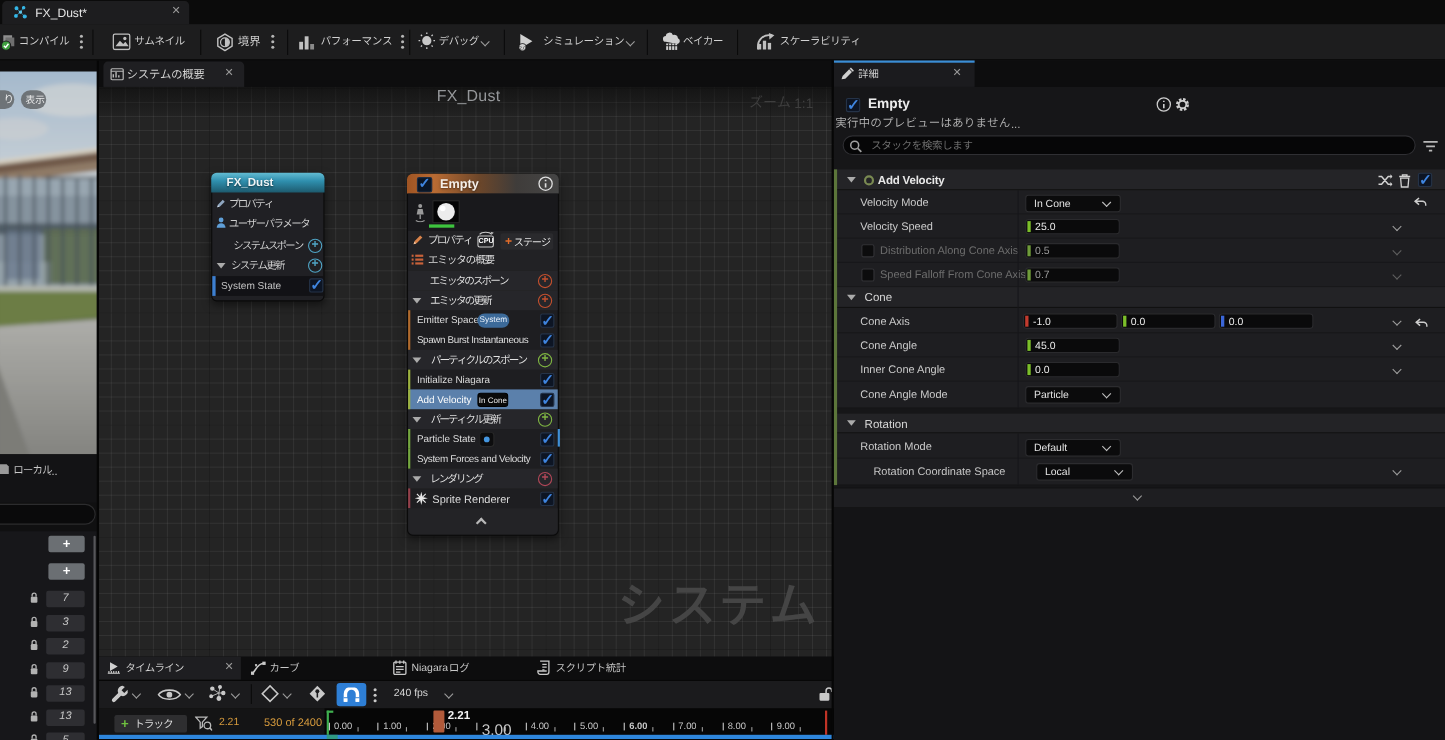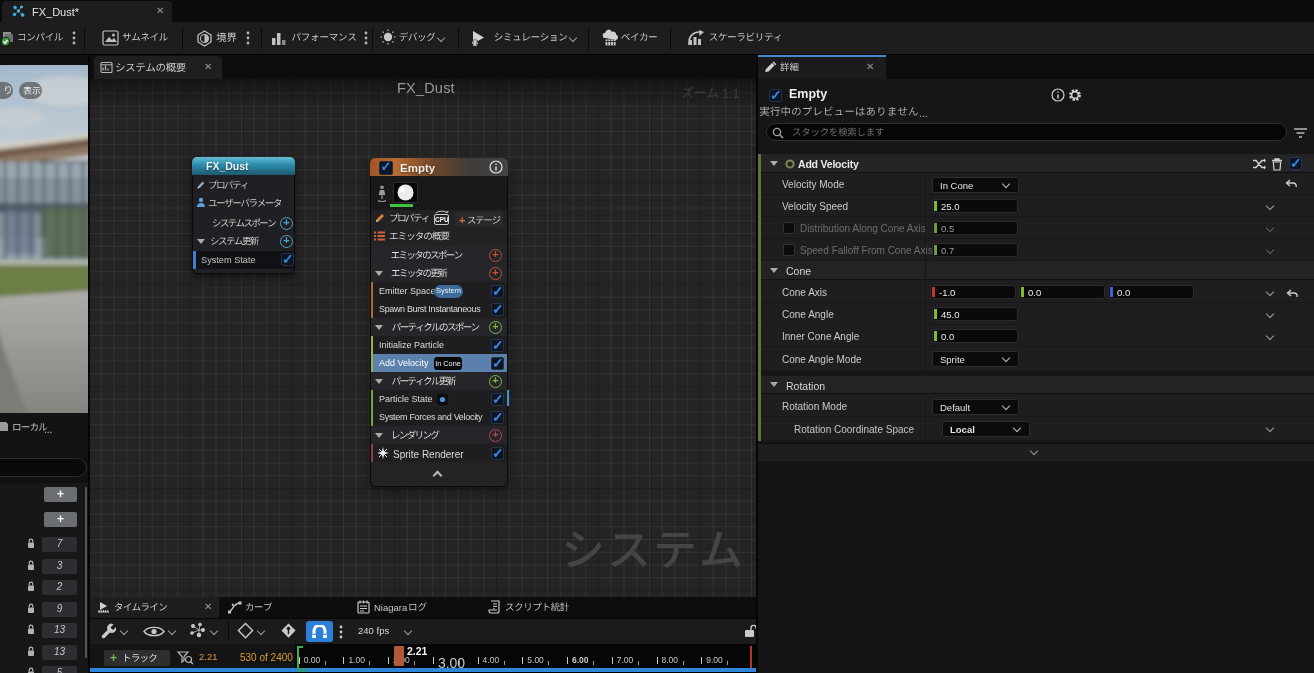--- a/index.html
+++ b/index.html
@@ -341,21 +341,21 @@
 <div style="position:absolute;left:371px;top:300px;width:2px;height:18px;background:#b06a2c"></div>
 <div class="t" style="left:379px;top:305px;font-size:9px;color:#dcdcdc;font-weight:400;letter-spacing:-0.35px;">Spawn Burst Instantaneous</div>
 <div style="position:absolute;left:491px;top:302.5px;width:13px;height:13px;background:#0d1524;border:1px solid #253348;border-radius:2px"></div>
 <div class="t" style="left:492px;top:301.5px;font-size:14px;color:#3f85e0;font-weight:700">✓</div>
 <div style="position:absolute;left:375px;top:325px;width:0;height:0;border-left:4px solid transparent;border-right:4px solid transparent;border-top:5px solid #ababab"></div>
 <div style="position:absolute;left:390px;top:322px;line-height:0"><svg width="90" height="12" viewBox="0 0 90.2 12.5" style="overflow:visible">
       <path d="M7.8 1.8Q7.8 2.1 8 2.3Q8.2 2.5 8.5 2.5Q8.8 2.5 9 2.3Q9.2 2.1 9.2 1.8Q9.2 1.6 9 1.4Q8.8 1.2 8.5 1.2Q8.2 1.2 8 1.4Q7.8 1.6 7.8 1.8ZM7.4 1.8Q7.4 1.5 7.5 1.3Q7.7 1 7.9 0.9Q8.2 0.7 8.5 0.7Q8.8 0.7 9.1 0.9Q9.3 1 9.5 1.3Q9.6 1.5 9.6 1.8Q9.6 2.1 9.5 2.4Q9.3 2.6 9.1 2.8Q8.8 3 8.5 3Q8.2 3 7.9 2.8Q7.7 2.6 7.5 2.4Q7.4 2.1 7.4 1.8ZM2.2 5.8Q2.3 5.4 2.5 4.9Q2.6 4.5 2.8 4Q2.9 3.5 3 3Q3.1 2.5 3.2 2.1L4 2.3Q4 2.4 4 2.5Q4 2.6 3.9 2.8Q3.9 2.9 3.9 3Q3.8 3.2 3.7 3.6Q3.6 4 3.5 4.4Q3.4 4.9 3.3 5.3Q3.1 5.7 3 6.1Q2.8 6.6 2.5 7.1Q2.3 7.6 2 8Q1.8 8.5 1.5 8.9L0.6 8.5Q1.1 7.9 1.5 7.1Q1.9 6.4 2.2 5.8ZM7.1 5.4Q7 5 6.8 4.6Q6.6 4.2 6.4 3.7Q6.2 3.3 6 2.9Q5.8 2.5 5.7 2.3L6.5 2Q6.6 2.2 6.8 2.6Q7 3 7.2 3.4Q7.4 3.9 7.6 4.3Q7.8 4.7 7.9 5.1Q8.1 5.5 8.2 6Q8.4 6.4 8.6 6.9Q8.7 7.4 8.9 7.8Q9 8.2 9.1 8.6L8.2 8.9Q8.1 8.3 7.9 7.7Q7.7 7.2 7.5 6.5Q7.3 5.9 7.1 5.4Z M9.2 4.5Q9.4 4.5 9.6 4.5Q9.8 4.5 10.1 4.5Q10.3 4.5 10.6 4.5Q10.8 4.5 11.1 4.5Q11.4 4.5 11.9 4.5Q12.3 4.5 12.8 4.5Q13.3 4.5 13.9 4.5Q14.4 4.5 14.8 4.5Q15.3 4.5 15.6 4.5Q15.9 4.5 16.1 4.5Q16.5 4.5 16.7 4.5Q17 4.5 17.2 4.5V5.5Q17 5.4 16.7 5.4Q16.4 5.4 16.1 5.4Q15.9 5.4 15.6 5.4Q15.3 5.4 14.8 5.4Q14.4 5.4 13.9 5.4Q13.3 5.4 12.8 5.4Q12.3 5.4 11.9 5.4Q11.4 5.4 11.1 5.4Q10.8 5.4 10.6 5.4Q10.2 5.4 9.8 5.4Q9.5 5.4 9.2 5.5Z M18.5 1.4Q18.8 1.4 19 1.4Q19.2 1.5 19.4 1.5Q19.6 1.5 20 1.5Q20.4 1.5 21 1.5Q21.5 1.5 22 1.5Q22.5 1.5 22.9 1.5Q23.3 1.5 23.5 1.5Q23.7 1.5 24 1.4Q24.2 1.4 24.4 1.4V2.2Q24.2 2.2 24 2.2Q23.7 2.2 23.5 2.2Q23.3 2.2 22.9 2.2Q22.5 2.2 22 2.2Q21.5 2.2 21 2.2Q20.4 2.2 20 2.2Q19.6 2.2 19.5 2.2Q19.2 2.2 19 2.2Q18.7 2.2 18.5 2.2ZM17.3 3.9Q17.6 3.9 17.8 3.9Q18 4 18.2 4Q18.3 4 18.7 4Q19.1 4 19.7 4Q20.2 4 20.9 4Q21.5 4 22.1 4Q22.8 4 23.3 4Q23.9 4 24.3 4Q24.7 4 24.8 4Q24.9 4 25.1 4Q25.4 3.9 25.5 3.9V4.7Q25.4 4.7 25.2 4.7Q25 4.7 24.8 4.7Q24.7 4.7 24.3 4.7Q23.9 4.7 23.3 4.7Q22.8 4.7 22.1 4.7Q21.5 4.7 20.9 4.7Q20.2 4.7 19.7 4.7Q19.1 4.7 18.7 4.7Q18.3 4.7 18.2 4.7Q18 4.7 17.8 4.7Q17.6 4.7 17.3 4.7ZM22.1 4.3Q22.1 5.3 21.9 6Q21.8 6.8 21.5 7.5Q21.3 7.8 21 8.1Q20.7 8.5 20.3 8.8Q19.9 9.1 19.5 9.3L18.8 8.7Q19.3 8.5 19.8 8.1Q20.3 7.7 20.6 7.2Q21 6.6 21.1 5.9Q21.2 5.2 21.2 4.3Z M25.8 6.2Q26.5 6.1 27.2 5.8Q27.8 5.5 28.4 5.3Q29 5 29.4 4.7Q29.9 4.4 30.3 4.1Q30.8 3.7 31.2 3.4Q31.5 3 31.8 2.7L32.4 3.3Q32.1 3.6 31.7 4Q31.3 4.3 30.8 4.7Q30.3 5.1 29.8 5.4Q29.4 5.6 29 5.8Q28.6 6 28.2 6.2Q27.7 6.4 27.2 6.6Q26.7 6.8 26.2 7ZM29.3 5.2 30.2 5V8.7Q30.2 8.9 30.2 9Q30.2 9.2 30.2 9.4Q30.2 9.5 30.2 9.6H29.3Q29.3 9.5 29.3 9.4Q29.3 9.2 29.3 9Q29.3 8.9 29.3 8.7Z M41.5 2.6Q41.4 2.7 41.4 2.8Q41.3 3 41.3 3.1Q41.2 3.6 40.9 4.2Q40.7 4.8 40.3 5.4Q40 6 39.5 6.5Q38.8 7.4 37.9 8Q36.9 8.7 35.5 9.2L34.8 8.6Q35.7 8.3 36.5 7.9Q37.2 7.6 37.8 7.1Q38.3 6.6 38.8 6.1Q39.2 5.6 39.5 5.1Q39.8 4.5 40.1 4Q40.3 3.4 40.4 3H36.7L37 2.2Q37.1 2.2 37.5 2.2Q37.8 2.2 38.2 2.2Q38.6 2.2 39.1 2.2Q39.5 2.2 39.8 2.2Q40.1 2.2 40.2 2.2Q40.4 2.2 40.6 2.2Q40.7 2.2 40.8 2.1ZM38.2 1Q38 1.2 37.9 1.5Q37.8 1.7 37.7 1.8Q37.4 2.4 37 3Q36.5 3.6 35.9 4.3Q35.3 4.9 34.5 5.4L33.8 4.9Q34.4 4.5 34.9 4.1Q35.5 3.6 35.8 3.2Q36.2 2.7 36.5 2.3Q36.8 1.9 36.9 1.5Q37 1.4 37.1 1.2Q37.2 0.9 37.2 0.7Z M46.2 8.6Q46.3 8.5 46.3 8.3Q46.3 8.2 46.3 8Q46.3 7.9 46.3 7.6Q46.3 7.3 46.3 6.8Q46.3 6.3 46.3 5.7Q46.3 5.1 46.3 4.5Q46.3 3.9 46.3 3.4Q46.3 2.9 46.3 2.5Q46.3 2.2 46.3 2Q46.3 1.8 46.3 1.6Q46.3 1.4 46.2 1.3H47.2Q47.2 1.4 47.2 1.6Q47.1 1.8 47.1 2Q47.1 2.2 47.1 2.5Q47.1 2.9 47.1 3.4Q47.1 3.9 47.1 4.5Q47.1 5.1 47.1 5.6Q47.1 6.2 47.1 6.6Q47.1 7.1 47.1 7.4Q47.1 7.7 47.1 7.8Q47.6 7.6 48.1 7.2Q48.7 6.9 49.2 6.4Q49.7 5.9 50 5.4L50.5 6Q50.1 6.6 49.5 7.1Q48.9 7.7 48.3 8.1Q47.7 8.5 47.1 8.8Q47 8.9 46.9 8.9Q46.8 9 46.8 9ZM41.7 8.5Q42.3 8.1 42.7 7.5Q43.2 6.8 43.4 6.1Q43.5 5.7 43.6 5.2Q43.6 4.7 43.7 4.1Q43.7 3.6 43.7 3Q43.7 2.5 43.7 2.1Q43.7 1.8 43.7 1.7Q43.7 1.5 43.6 1.3H44.5Q44.5 1.4 44.5 1.5Q44.5 1.6 44.5 1.8Q44.5 1.9 44.5 2.1Q44.5 2.5 44.5 3Q44.5 3.6 44.4 4.2Q44.4 4.8 44.4 5.4Q44.3 5.9 44.2 6.3Q44 7.1 43.5 7.8Q43 8.5 42.4 9.1Z M54.8 2Q54.7 2.8 54.6 3.6Q54.4 4.5 54.2 5.2Q53.9 6.3 53.5 7Q53.2 7.7 52.7 8Q52.3 8.4 51.9 8.4Q51.4 8.4 51 8Q50.6 7.7 50.3 7.1Q50.1 6.5 50.1 5.7Q50.1 4.9 50.4 4.1Q50.8 3.4 51.3 2.8Q51.9 2.3 52.7 2Q53.5 1.6 54.5 1.6Q55.3 1.6 56 1.9Q56.7 2.2 57.2 2.7Q57.7 3.2 58 3.9Q58.3 4.5 58.3 5.3Q58.3 6.4 57.8 7.2Q57.4 8 56.6 8.5Q55.7 9 54.5 9.1L54.1 8.4Q54.3 8.3 54.5 8.3Q54.7 8.3 54.9 8.2Q55.4 8.1 55.9 7.9Q56.3 7.7 56.7 7.3Q57 6.9 57.2 6.4Q57.5 5.9 57.5 5.3Q57.5 4.7 57.3 4.1Q57.1 3.6 56.7 3.2Q56.3 2.8 55.7 2.6Q55.2 2.4 54.4 2.4Q53.6 2.4 53 2.7Q52.3 3 51.8 3.4Q51.4 3.9 51.1 4.5Q50.9 5.1 50.9 5.6Q50.9 6.2 51 6.7Q51.2 7.1 51.4 7.2Q51.7 7.4 51.9 7.4Q52.1 7.4 52.4 7.2Q52.6 7 52.9 6.4Q53.2 5.9 53.4 5.1Q53.6 4.4 53.8 3.6Q53.9 2.7 54 2Z M65.4 2.1Q65.4 2.2 65.3 2.3Q65.2 2.4 65.2 2.6Q65 3 64.7 3.6Q64.3 4.2 64 4.8Q63.6 5.4 63.2 5.9Q62.6 6.5 62 7.1Q61.3 7.7 60.6 8.2Q59.8 8.7 59 9L58.4 8.4Q59.2 8 60 7.6Q60.7 7.1 61.4 6.5Q62 6 62.5 5.4Q62.9 5 63.2 4.5Q63.5 4 63.8 3.5Q64.1 3 64.2 2.6Q64.1 2.6 63.8 2.6Q63.5 2.6 63.1 2.6Q62.7 2.6 62.2 2.6Q61.8 2.6 61.4 2.6Q61 2.6 60.7 2.6Q60.4 2.6 60.3 2.6Q60.1 2.6 59.9 2.6Q59.7 2.6 59.5 2.6Q59.3 2.6 59.3 2.7V1.7Q59.3 1.8 59.5 1.8Q59.7 1.8 59.9 1.8Q60.1 1.8 60.3 1.8Q60.4 1.8 60.7 1.8Q61 1.8 61.4 1.8Q61.8 1.8 62.2 1.8Q62.7 1.8 63.1 1.8Q63.5 1.8 63.8 1.8Q64.1 1.8 64.1 1.8Q64.4 1.8 64.6 1.8Q64.8 1.8 64.9 1.7ZM63.3 5.3Q63.7 5.7 64.1 6.1Q64.6 6.5 65 6.9Q65.4 7.4 65.8 7.8Q66.1 8.2 66.4 8.5L65.7 9.1Q65.3 8.6 64.8 8Q64.4 7.5 63.8 6.9Q63.3 6.4 62.7 5.9Z M73.2 1.4Q73.2 1.7 73.3 1.9Q73.5 2.1 73.8 2.1Q74.1 2.1 74.2 1.9Q74.4 1.7 74.4 1.4Q74.4 1.1 74.2 1Q74.1 0.8 73.8 0.8Q73.5 0.8 73.3 1Q73.2 1.1 73.2 1.4ZM72.7 1.4Q72.7 1.1 72.8 0.9Q73 0.6 73.2 0.5Q73.5 0.3 73.8 0.3Q74.1 0.3 74.3 0.5Q74.6 0.6 74.7 0.9Q74.9 1.1 74.9 1.4Q74.9 1.7 74.7 2Q74.6 2.2 74.3 2.4Q74.1 2.5 73.8 2.5Q73.5 2.5 73.2 2.4Q73 2.2 72.8 2Q72.7 1.7 72.7 1.4ZM71 1.1Q71 1.2 71 1.3Q71 1.4 71 1.6Q71 1.7 71 1.8Q71 2.1 71 2.4Q71 2.8 71 3.1Q71 3.4 71 3.7Q71 3.9 71 4.2Q71 4.6 71 5.1Q71 5.6 71 6.1Q71 6.6 71 7.1Q71 7.5 71 7.9Q71 8.2 71 8.4Q71 8.8 70.8 9Q70.6 9.2 70.1 9.2Q69.9 9.2 69.6 9.2Q69.4 9.2 69.1 9.2Q68.9 9.2 68.7 9.2L68.6 8.4Q68.9 8.4 69.2 8.4Q69.6 8.5 69.8 8.5Q70 8.5 70.1 8.4Q70.1 8.3 70.2 8.1Q70.2 8 70.2 7.6Q70.2 7.3 70.2 6.8Q70.2 6.4 70.2 5.9Q70.2 5.4 70.2 4.9Q70.2 4.4 70.2 4.1Q70.2 3.8 70.2 3.7Q70.2 3.5 70.2 3.2Q70.2 2.8 70.2 2.4Q70.2 2.1 70.2 1.8Q70.2 1.6 70.1 1.4Q70.1 1.2 70.1 1.1ZM66.5 2.8Q66.7 2.8 66.9 2.8Q67.1 2.8 67.4 2.8Q67.5 2.8 67.9 2.8Q68.2 2.8 68.8 2.8Q69.3 2.8 69.9 2.8Q70.5 2.8 71.1 2.8Q71.7 2.8 72.2 2.8Q72.7 2.8 73.1 2.8Q73.5 2.8 73.6 2.8Q73.8 2.8 74 2.8Q74.2 2.8 74.4 2.8V3.6Q74.2 3.6 74 3.6Q73.8 3.6 73.6 3.6Q73.5 3.6 73.1 3.6Q72.8 3.6 72.2 3.6Q71.7 3.6 71.1 3.6Q70.5 3.6 69.9 3.6Q69.3 3.6 68.8 3.6Q68.2 3.6 67.9 3.6Q67.5 3.6 67.4 3.6Q67.2 3.6 66.9 3.6Q66.7 3.6 66.5 3.6ZM68.8 5.1Q68.7 5.5 68.4 5.8Q68.2 6.2 67.9 6.6Q67.6 7 67.4 7.3Q67.1 7.6 66.9 7.9L66.2 7.4Q66.5 7.2 66.7 6.9Q67 6.5 67.3 6.2Q67.5 5.8 67.8 5.5Q68 5.1 68.1 4.8ZM73 4.8Q73.2 5 73.4 5.4Q73.7 5.7 73.9 6.1Q74.2 6.5 74.4 6.8Q74.6 7.1 74.7 7.4L74 7.8Q73.9 7.5 73.6 7.2Q73.4 6.8 73.2 6.4Q73 6.1 72.7 5.7Q72.5 5.4 72.3 5.2Z M74.8 4.5Q75 4.5 75.2 4.5Q75.4 4.5 75.7 4.5Q75.9 4.5 76.2 4.5Q76.4 4.5 76.7 4.5Q77 4.5 77.5 4.5Q77.9 4.5 78.4 4.5Q79 4.5 79.5 4.5Q80 4.5 80.4 4.5Q80.9 4.5 81.2 4.5Q81.5 4.5 81.7 4.5Q82.1 4.5 82.3 4.5Q82.6 4.5 82.8 4.5V5.5Q82.6 5.4 82.3 5.4Q82 5.4 81.7 5.4Q81.5 5.4 81.2 5.4Q80.9 5.4 80.4 5.4Q80 5.4 79.5 5.4Q79 5.4 78.4 5.4Q77.9 5.4 77.5 5.4Q77.1 5.4 76.7 5.4Q76.4 5.4 76.2 5.4Q75.8 5.4 75.4 5.4Q75.1 5.4 74.8 5.5Z M84.3 1.5Q84.5 1.7 84.9 1.9Q85.2 2.2 85.6 2.5Q86 2.8 86.3 3.1Q86.6 3.3 86.8 3.5L86.2 4.2Q86 4 85.7 3.7Q85.4 3.4 85 3.1Q84.7 2.8 84.3 2.5Q84 2.3 83.7 2.1ZM83.4 8.2Q84.3 8 85 7.8Q85.7 7.6 86.3 7.3Q86.9 7 87.4 6.7Q88.2 6.2 88.8 5.6Q89.5 5 90 4.3Q90.5 3.6 90.8 3L91.2 3.9Q90.9 4.5 90.4 5.1Q89.9 5.8 89.3 6.4Q88.6 7 87.9 7.4Q87.4 7.8 86.8 8.1Q86.2 8.4 85.5 8.6Q84.8 8.8 83.9 9Z" fill="#e2e2e2"></path>
     </svg></div>
 <div style="position:absolute;left:489px;top:321px;width:13px;height:13px;border-radius:50%;border:1.5px solid #7fb542;color:#7fb542;font-size:11px;font-weight:700;text-align:center;line-height:9px">+</div>
 <div style="position:absolute;left:371px;top:336px;width:2px;height:18px;background:#9cb23e"></div>
-<div class="t" style="left:379px;top:341px;font-size:9px;color:#dcdcdc;font-weight:400;">Initialize Particle</div>
+<div class="t" style="left:379px;top:341px;font-size:9px;color:#dcdcdc;font-weight:400;">Initialize Niagara</div>
 <div style="position:absolute;left:491px;top:338.5px;width:13px;height:13px;background:#0d1524;border:1px solid #253348;border-radius:2px"></div>
 <div class="t" style="left:492px;top:337.5px;font-size:14px;color:#3f85e0;font-weight:700">✓</div>
 <div style="position:absolute;left:371px;top:354px;width:136px;height:18px;background:#5b80ab"></div>
 <div style="position:absolute;left:371px;top:354px;width:2px;height:18px;background:#9cb23e"></div>
 <div class="t" style="left:379px;top:359px;font-size:9px;color:#fff;font-weight:400;">Add Velocity</div>
 <div style="position:absolute;left:434px;top:356.5px;width:28px;height:13px;background:#0a0a0a;border:1px solid #000;border-radius:3px;color:#f0f0f0;font-size:7.3px;white-space:nowrap;text-align:center;line-height:12px">In Cone</div>
 <div style="position:absolute;left:491px;top:356.5px;width:13px;height:13px;background:#0d1524;border:1px solid #253348;border-radius:2px"></div>
 <div class="t" style="left:492px;top:355.5px;font-size:14px;color:#3f85e0;font-weight:700">✓</div>
 <div style="position:absolute;left:375px;top:379px;width:0;height:0;border-left:4px solid transparent;border-right:4px solid transparent;border-top:5px solid #ababab"></div>
 <div style="position:absolute;left:390px;top:376px;line-height:0"><svg width="66" height="12" viewBox="0 0 65.6 12.5" style="overflow:visible">
@@ -499,35 +499,35 @@
 <div style="position:absolute;left:1267px;top:311px;width:6px;height:6px;border-right:1.5px solid #9c9c9c;border-bottom:1.5px solid #9c9c9c;transform:rotate(45deg)"></div>
 <div style="position:absolute;left:758px;top:325px;width:556px;height:22px;background:#1e1e21;border-bottom:1px solid #18181a"></div>
 <div class="t" style="left:782px;top:331px;font-size:10px;color:#cbcbcb;font-weight:400;">Inner Cone Angle</div>
 <div style="position:absolute;left:932px;top:329px;width:86px;height:14px;background:#0a0a0b;border:1px solid #2a2a2d;border-radius:3px"></div>
 <div style="position:absolute;left:934px;top:331px;width:2.5px;height:10px;background:#7cbf2a"></div>
 <div class="t" style="left:941px;top:331.5px;font-size:9.5px;color:#ececec;font-weight:400;">0.0</div>
 <div style="position:absolute;left:1267px;top:333px;width:6px;height:6px;border-right:1.5px solid #9c9c9c;border-bottom:1.5px solid #9c9c9c;transform:rotate(45deg)"></div>
 <div style="position:absolute;left:758px;top:347px;width:556px;height:24px;background:#1e1e21;border-bottom:1px solid #18181a"></div>
 <div class="t" style="left:782px;top:354px;font-size:10px;color:#cbcbcb;font-weight:400;">Cone Angle Mode</div>
 <div style="position:absolute;left:932px;top:351px;width:87px;height:16px;background:#0b0b0c;border:1px solid #2c2c2f;border-radius:3px"></div>
-<div class="t" style="left:940px;top:354.5px;font-size:9.5px;color:#e4e4e4;font-weight:400;">Sprite</div>
+<div class="t" style="left:940px;top:354.5px;font-size:9.5px;color:#e4e4e4;font-weight:400;">Particle</div>
 <div style="position:absolute;left:1003px;top:355px;width:6px;height:6px;border-right:1.8px solid #c0c0c0;border-bottom:1.8px solid #c0c0c0;transform:rotate(45deg)"></div>
 <div style="position:absolute;left:758px;top:371px;width:556px;height:5px;background:#161618"></div>
 <div style="position:absolute;left:758px;top:376px;width:556px;height:18px;background:#232326;border-bottom:1px solid #111"></div>
 <div style="position:absolute;left:770px;top:382px;width:0;height:0;border-left:4px solid transparent;border-right:4px solid transparent;border-top:5px solid #ababab"></div>
 <div class="t" style="left:786px;top:381px;font-size:10.5px;color:#d6d6d6;font-weight:400;">Rotation</div>
 <div style="position:absolute;left:758px;top:394px;width:556px;height:23px;background:#1e1e21;border-bottom:1px solid #18181a"></div>
 <div class="t" style="left:782px;top:401px;font-size:10px;color:#cbcbcb;font-weight:400;">Rotation Mode</div>
 <div style="position:absolute;left:932px;top:399px;width:87px;height:16px;background:#0b0b0c;border:1px solid #2c2c2f;border-radius:3px"></div>
 <div class="t" style="left:940px;top:402.5px;font-size:9.5px;color:#e4e4e4;font-weight:400;">Default</div>
 <div style="position:absolute;left:1003px;top:403px;width:6px;height:6px;border-right:1.8px solid #c0c0c0;border-bottom:1.8px solid #c0c0c0;transform:rotate(45deg)"></div>
 <div style="position:absolute;left:758px;top:417px;width:556px;height:24px;background:#1e1e21;border-bottom:1px solid #18181a"></div>
 <div class="t" style="left:794px;top:424px;font-size:10px;color:#c6c6c6;font-weight:400;">Rotation Coordinate Space</div>
 <div style="position:absolute;left:942px;top:421px;width:88px;height:16px;background:#0b0b0c;border:1px solid #2c2c2f;border-radius:3px"></div>
-<div class="t" style="left:950px;top:424.5px;font-size:9.5px;color:#e4e4e4;font-weight:700;">Local</div>
+<div class="t" style="left:950px;top:424.5px;font-size:9.5px;color:#e4e4e4;font-weight:400;">Local</div>
 <div style="position:absolute;left:1014px;top:425px;width:6px;height:6px;border-right:1.8px solid #c0c0c0;border-bottom:1.8px solid #c0c0c0;transform:rotate(45deg)"></div>
 <div style="position:absolute;left:1267px;top:425px;width:6px;height:6px;border-right:1.5px solid #9c9c9c;border-bottom:1.5px solid #9c9c9c;transform:rotate(45deg)"></div>
 <div style="position:absolute;left:925px;top:173px;width:1px;height:107px;background:#17171a"></div>
 <div style="position:absolute;left:925px;top:280px;width:1px;height:91px;background:#17171a"></div>
 <div style="position:absolute;left:925px;top:394px;width:1px;height:47px;background:#17171a"></div>
 <div style="position:absolute;left:758px;top:443px;width:556px;height:18px;background:#1e1e21;border-top:1px solid #101012"></div>
 <div style="position:absolute;left:1031px;top:448px;width:6px;height:6px;border-right:1.8px solid #9a9a9a;border-bottom:1.8px solid #9a9a9a;transform:rotate(45deg)"></div>
 <div style="position:absolute;left:758px;top:461px;width:556px;height:212px;background:#141416"></div>
 <div style="position:absolute;left:758px;top:154px;width:2.5px;height:287px;background:#5c763a"></div>
 <div style="position:absolute;left:90px;top:597px;width:668px;height:21px;background:#0d0d0e"></div>

